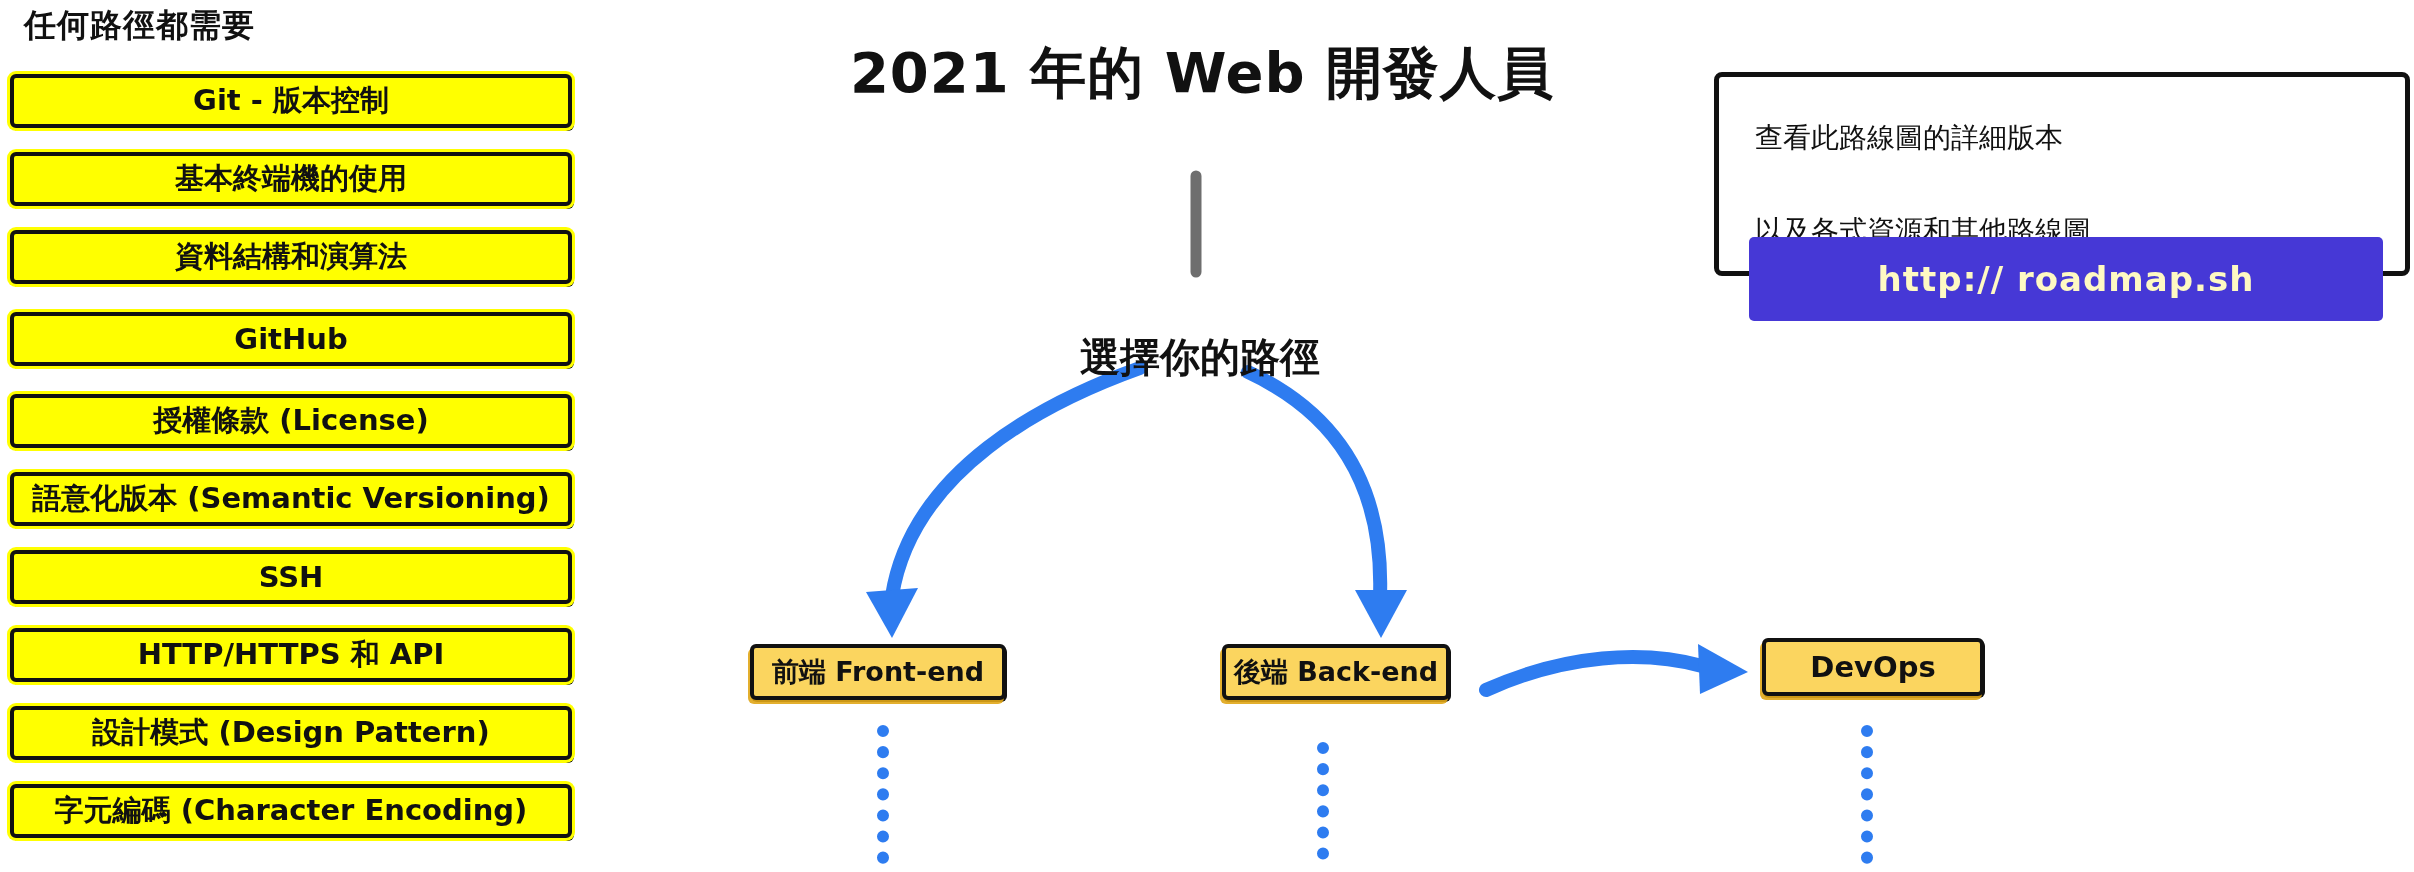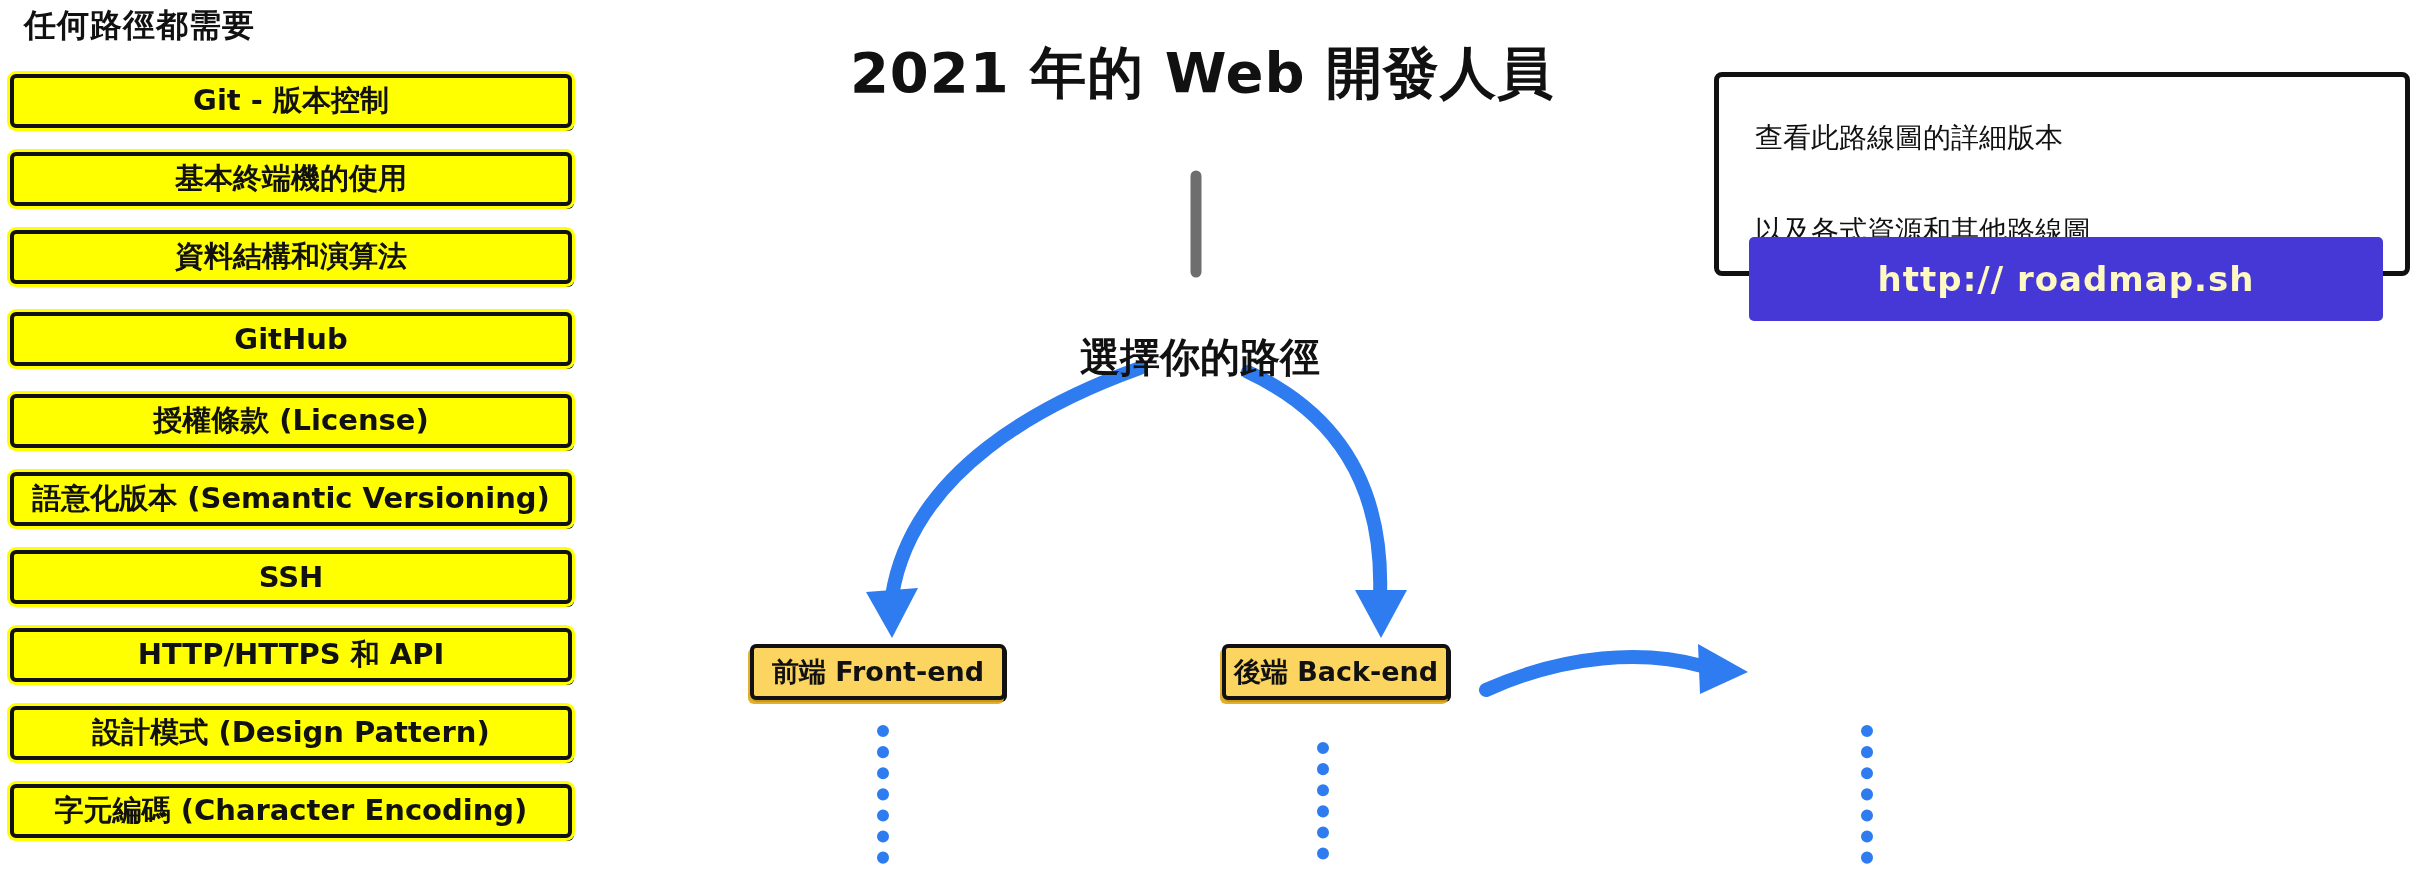--- a/index.html
+++ b/index.html
@@ -108,20 +108,21 @@
     <line x1="883" y1="731" x2="883" y2="861" stroke="#2E7CF0" stroke-width="12" stroke-linecap="round" stroke-dasharray="0.1 21"></line>
     <line x1="1323" y1="748" x2="1323" y2="861" stroke="#2E7CF0" stroke-width="12" stroke-linecap="round" stroke-dasharray="0.1 21"></line>
     <line x1="1867" y1="731" x2="1867" y2="861" stroke="#2E7CF0" stroke-width="12" stroke-linecap="round" stroke-dasharray="0.1 21"></line>
   </svg>
 
   <div class="title">2021 年的 Web 開發人員</div>
   <div class="choose">選擇你的路徑</div>
 
   <div class="node node-frontend">前端 Front-end</div>
   <div class="node node-backend">後端 Back-end</div>
+  <div class="node node-devops">DevOps</div>
 
   <div class="infobox">
     <div class="info-line info-line-1">查看此路線圖的詳細版本</div>
     <div class="info-line info-line-2">以及各式資源和其他路線圖</div>
     <a class="url-btn">http:// roadmap.sh</a>
   </div>
 
 </div>
 
 </body></html>

